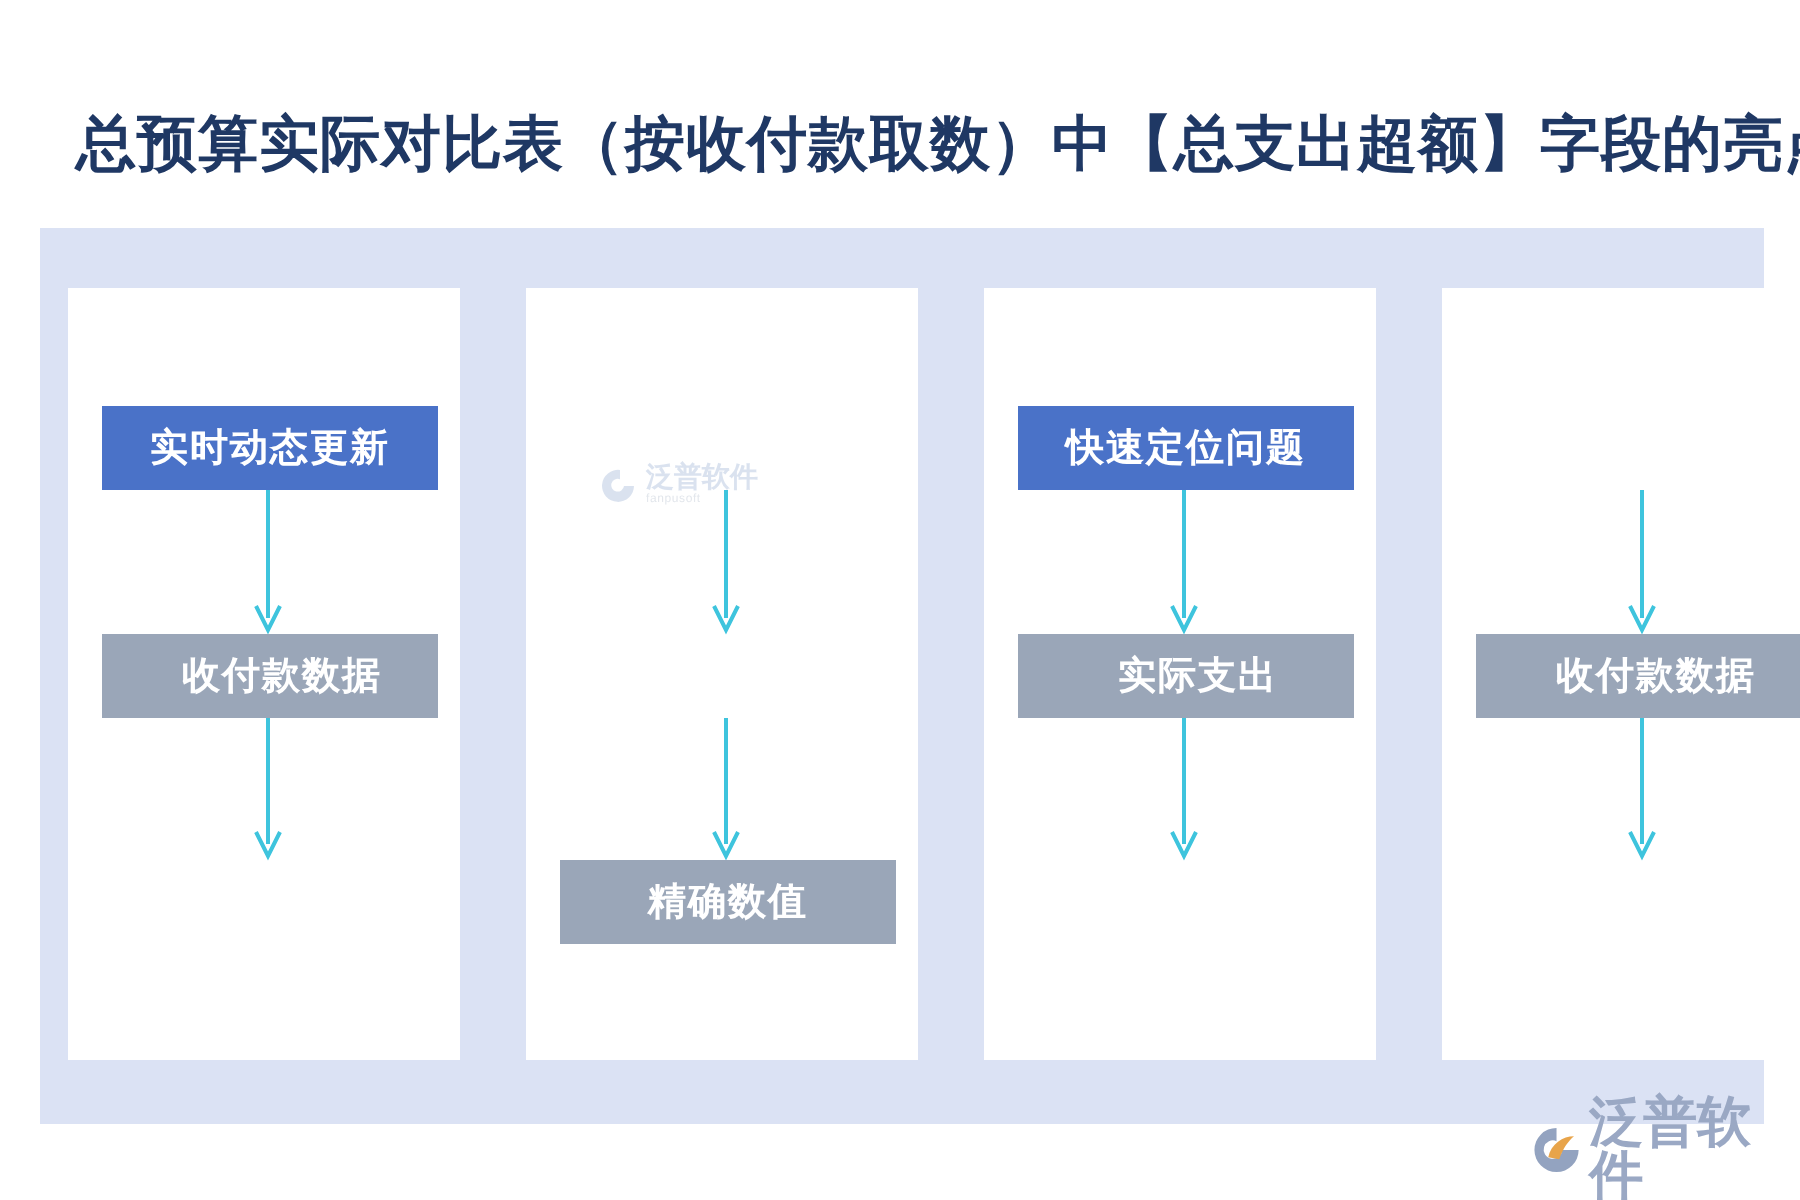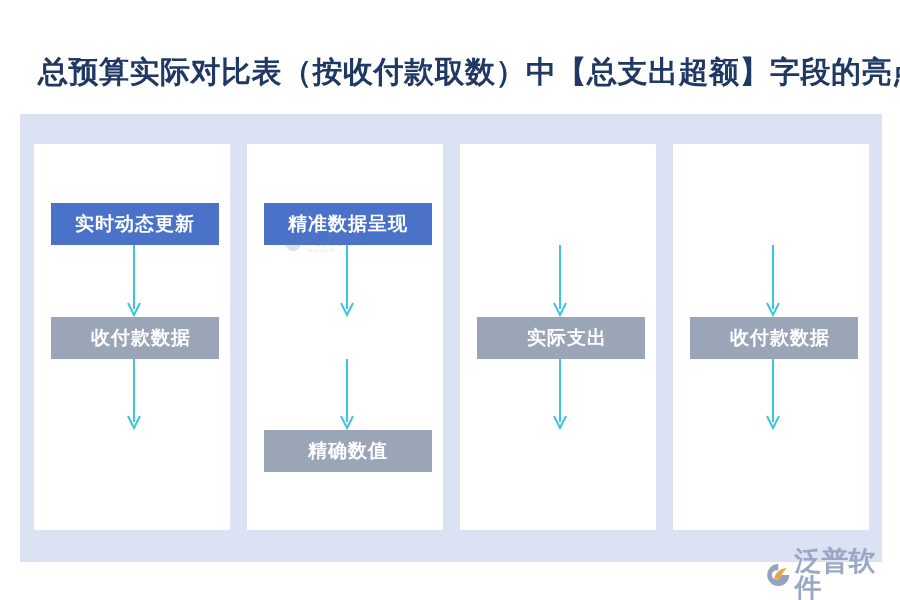--- a/index.html
+++ b/index.html
@@ -40,21 +40,21 @@
   }
 
   
   #cards-row {
     position: absolute;
     left: 34px;
     top: 144px;
     width: 840px;
     height: 386px;
     display: flex;
-    gap: 17px;
+    gap: 33px;
   }
   .flow-card {
     width: 196px;
     height: 386px;
     background: #ffffff;
     position: relative;
     flex: 0 0 196px;
   }
 
   
@@ -170,21 +170,20 @@
     <div class="node-box level-1">收付款数据</div>
     <div class="arrow a1">
       <svg width="16" height="71" viewBox="0 0 16 71">
         <line x1="8" y1="0" x2="8" y2="63" stroke="#3ec4dd" stroke-width="2"></line>
         <path d="M2 57 L8 69 L14 57" fill="none" stroke="#3ec4dd" stroke-width="2"></path>
       </svg>
     </div>
   </div>
 
   <div class="flow-card">
-    <div class="node-box level-0">精准数据呈现</div>
     <div id="card-watermark">
       <svg width="18" height="18" viewBox="0 0 18 18">
         <path d="M9 1 A8 8 0 1 0 16 9 L11 9 A3.2 3.2 0 1 1 9 5.6 Z" fill="#5b7fb8"></path>
       </svg>
       <div>
         <div class="wm-text">泛普软件</div>
         <div class="wm-sub">fanpusoft</div>
       </div>
     </div>
     <div class="arrow a0">
@@ -196,20 +195,21 @@
     <div class="arrow a1">
       <svg width="16" height="71" viewBox="0 0 16 71">
         <line x1="8" y1="0" x2="8" y2="63" stroke="#3ec4dd" stroke-width="2"></line>
         <path d="M2 57 L8 69 L14 57" fill="none" stroke="#3ec4dd" stroke-width="2"></path>
       </svg>
     </div>
     <div class="node-box level-2">精确数值</div>
   </div>
 
   <div class="flow-card">
+    <div class="node-box level-0">快速定位问题</div>
     <div class="arrow a0">
       <svg width="16" height="72" viewBox="0 0 16 72">
         <line x1="8" y1="0" x2="8" y2="64" stroke="#3ec4dd" stroke-width="2"></line>
         <path d="M2 58 L8 70 L14 58" fill="none" stroke="#3ec4dd" stroke-width="2"></path>
       </svg>
     </div>
     <div class="node-box level-1">实际支出</div>
     <div class="arrow a1">
       <svg width="16" height="71" viewBox="0 0 16 71">
         <line x1="8" y1="0" x2="8" y2="63" stroke="#3ec4dd" stroke-width="2"></line>

